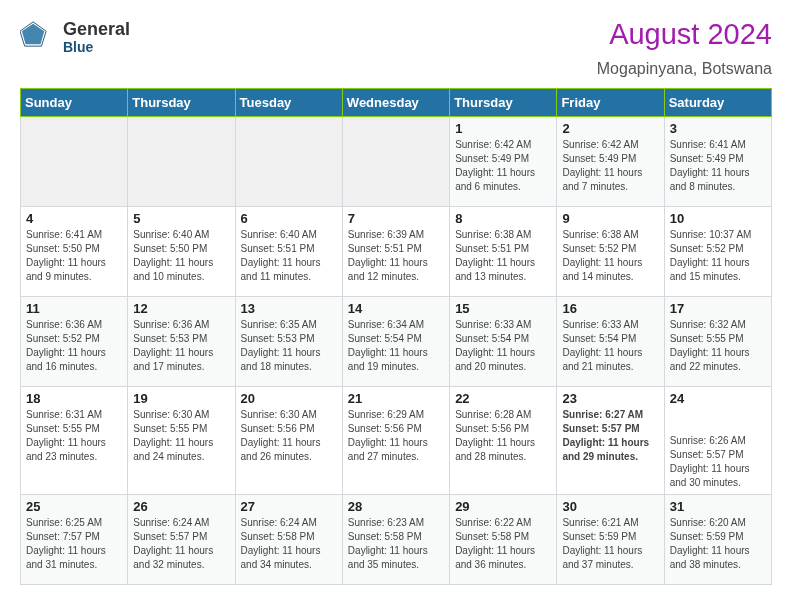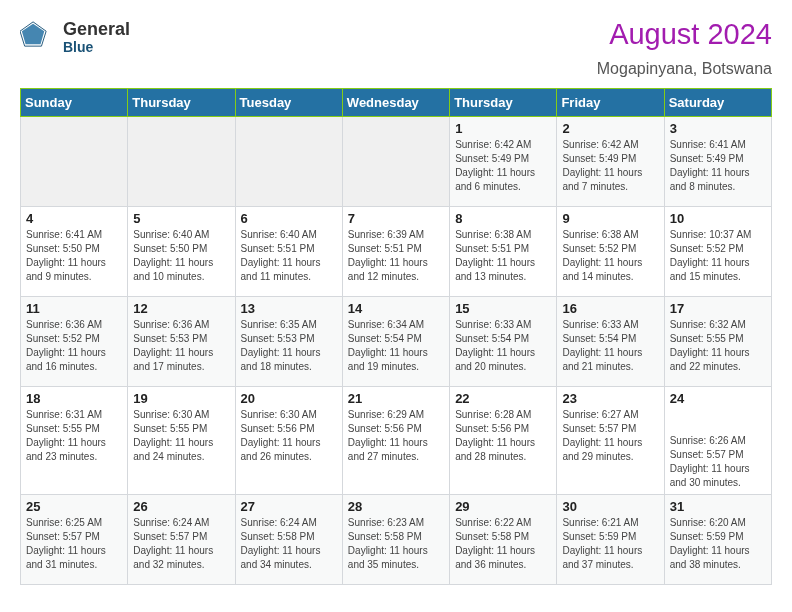--- a/index.html
+++ b/index.html
@@ -270,36 +270,36 @@
 Daylight: 11 hours and 27 minutes.</div>
         </td>
         <td>
           <span class="day-number">22</span>
           <div class="day-info" style="white-space: pre-line;">Sunrise: 6:28 AM
 Sunset: 5:56 PM
 Daylight: 11 hours and 28 minutes.</div>
         </td>
         <td>
           <span class="day-number">23</span>
-          <div class="day-info" style="white-space: pre-line;">Sunrise: 6:27 AM
+          <div class="day-info" style="white-space: pre-line; font-weight: bold;">Sunrise: 6:27 AM
 Sunset: 5:57 PM
 Daylight: 11 hours and 29 minutes.</div>
         </td>
         <td>
           <span class="day-number">24</span>
           <div class="day-info" style="white-space: pre-line; margin-top: 28px;">Sunrise: 6:26 AM
 Sunset: 5:57 PM
 Daylight: 11 hours and 30 minutes.</div>
         </td>
       </tr>
       <tr>
         <td>
           <span class="day-number">25</span>
           <div class="day-info" style="white-space: pre-line;">Sunrise: 6:25 AM
-Sunset: 5:57 PM
+Sunset: 7:57 PM
 Daylight: 11 hours and 31 minutes.</div>
         </td>
         <td>
           <span class="day-number">26</span>
           <div class="day-info" style="white-space: pre-line;">Sunrise: 6:24 AM
 Sunset: 5:57 PM
 Daylight: 11 hours and 32 minutes.</div>
         </td>
         <td>
           <span class="day-number">27</span>

